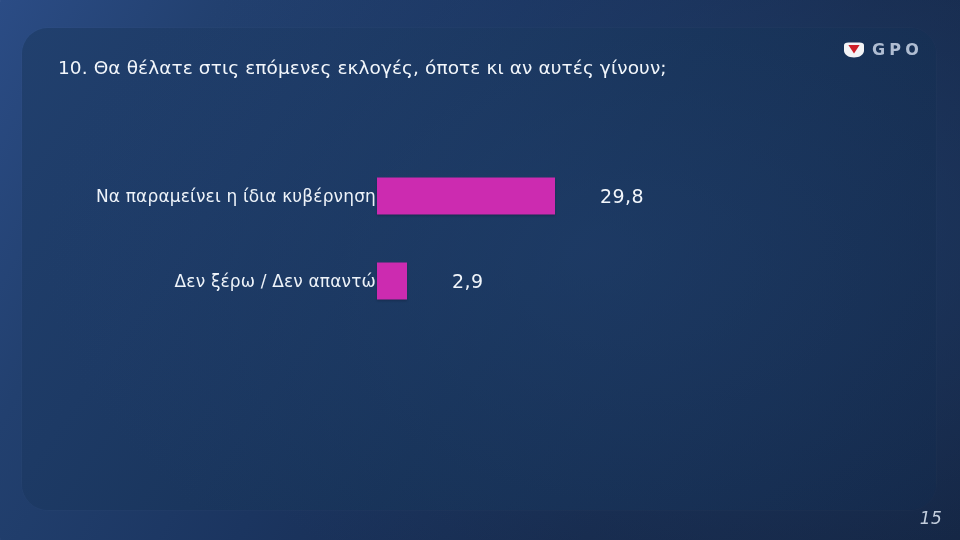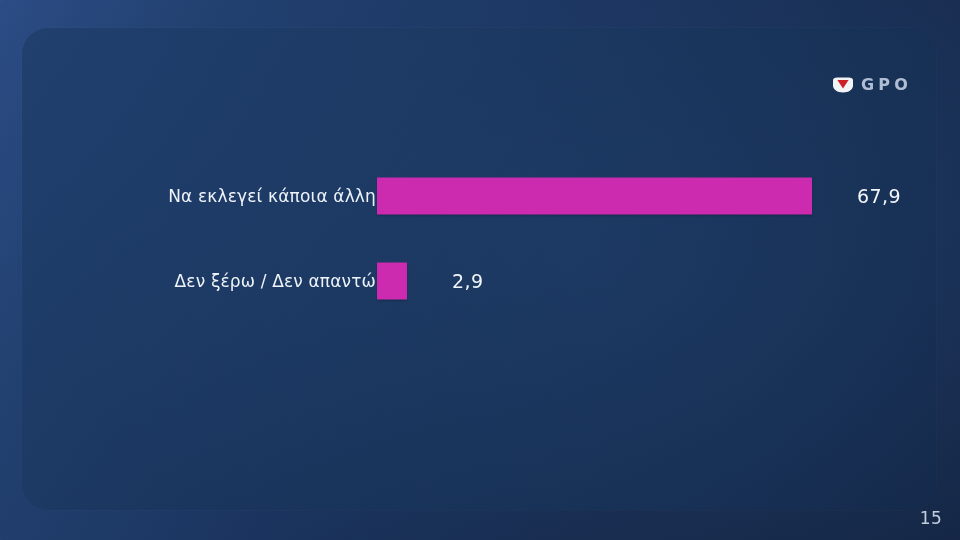--- a/index.html
+++ b/index.html
@@ -66,27 +66,26 @@
     font-size: 18.5px;
     font-weight: 400;
     letter-spacing: 0.1px;
     line-height: 1.3;
     white-space: nowrap;
   }
 
   
   #gpo-logo {
     position: absolute;
-    right: 24px;
+    right: 13px;
     top: 12px;
     display: flex;
     align-items: center;
     gap: 7px;
     opacity: 0.95;
-    margin-top: 35px;
   }
   #gpo-mark { display: block; }
   #gpo-word {
     font-size: 16px;
     font-weight: 700;
     letter-spacing: 4.2px;
     color: #b9c6da;
     font-family: "DejaVu Sans", "Liberation Sans", sans-serif;
   }
 
@@ -147,48 +146,50 @@
     font-family: "DejaVu Sans", "Liberation Sans", sans-serif;
   }
   #footer-logo .i-red { color: #e01b22; }
   #page-number {
     position: absolute;
     right: 18px;
     bottom: 12px;
     font-size: 17px;
     color: #c3cedd;
     letter-spacing: 0.3px;
+    font-style: italic;
   }
 </style>
 </head>
 <body>
 
 <div id="slide">
   <div id="bg-streaks"></div>
 
   <div id="panel">
     <div id="panel-sheen"></div>
 
+    <div id="title">10. Θα θέλατε στις επόμενες εκλογές, όποτε κι αν αυτές γίνουν;</div>
 
     <div id="gpo-logo">
       <svg id="gpo-mark" width="22" height="16" viewBox="0 0 22 16">
         <path d="M1 3.2 C1 1.4 2.6 0.6 5.4 0.6 L16.6 0.6 C19.4 0.6 21 1.4 21 3.2 L21 8.4 C21 12.6 16.6 15.4 11 15.4 C5.4 15.4 1 12.6 1 8.4 Z" fill="#ffffff"></path>
         <path d="M5.4 3.0 L16.6 3.0 L11 11.4 Z" fill="#d81f26"></path>
       </svg>
       <span id="gpo-word">GPO</span>
     </div>
 
     <div id="chart">
 
-
       <div class="row">
-        <div class="row-label">Να εκλεγεί κάποια άλλη</div>
-        <div class="row-bar" style="width:435px;"></div>
-        <div class="row-value" style="left:835px;">67,9</div>
+        <div class="row-label">Να παραμείνει η ίδια κυβέρνηση</div>
+        <div class="row-bar" style="width:178px;"></div>
+        <div class="row-value" style="left:578px;">29,8</div>
       </div>
+
 
       <div class="row">
         <div class="row-label">Δεν ξέρω / Δεν απαντώ</div>
         <div class="row-bar" style="width:30px;"></div>
         <div class="row-value" style="left:430px;">2,9</div>
       </div>
 
     </div>
   </div>
 

